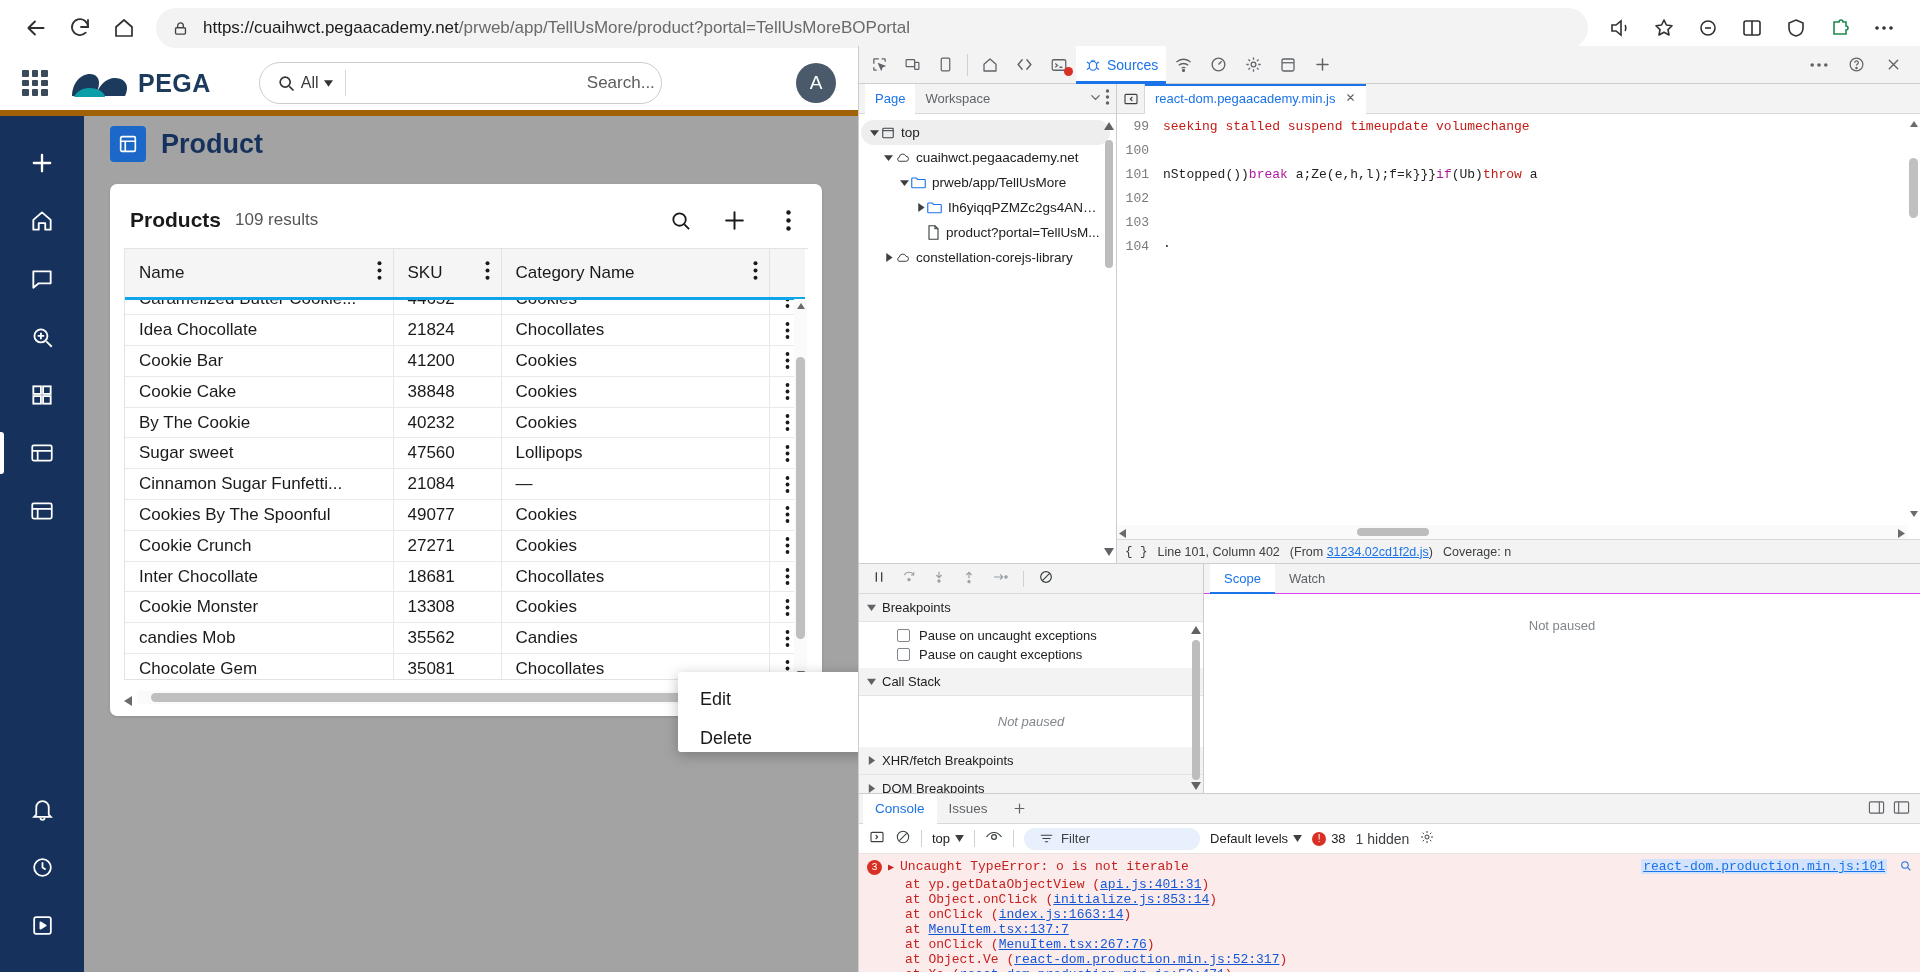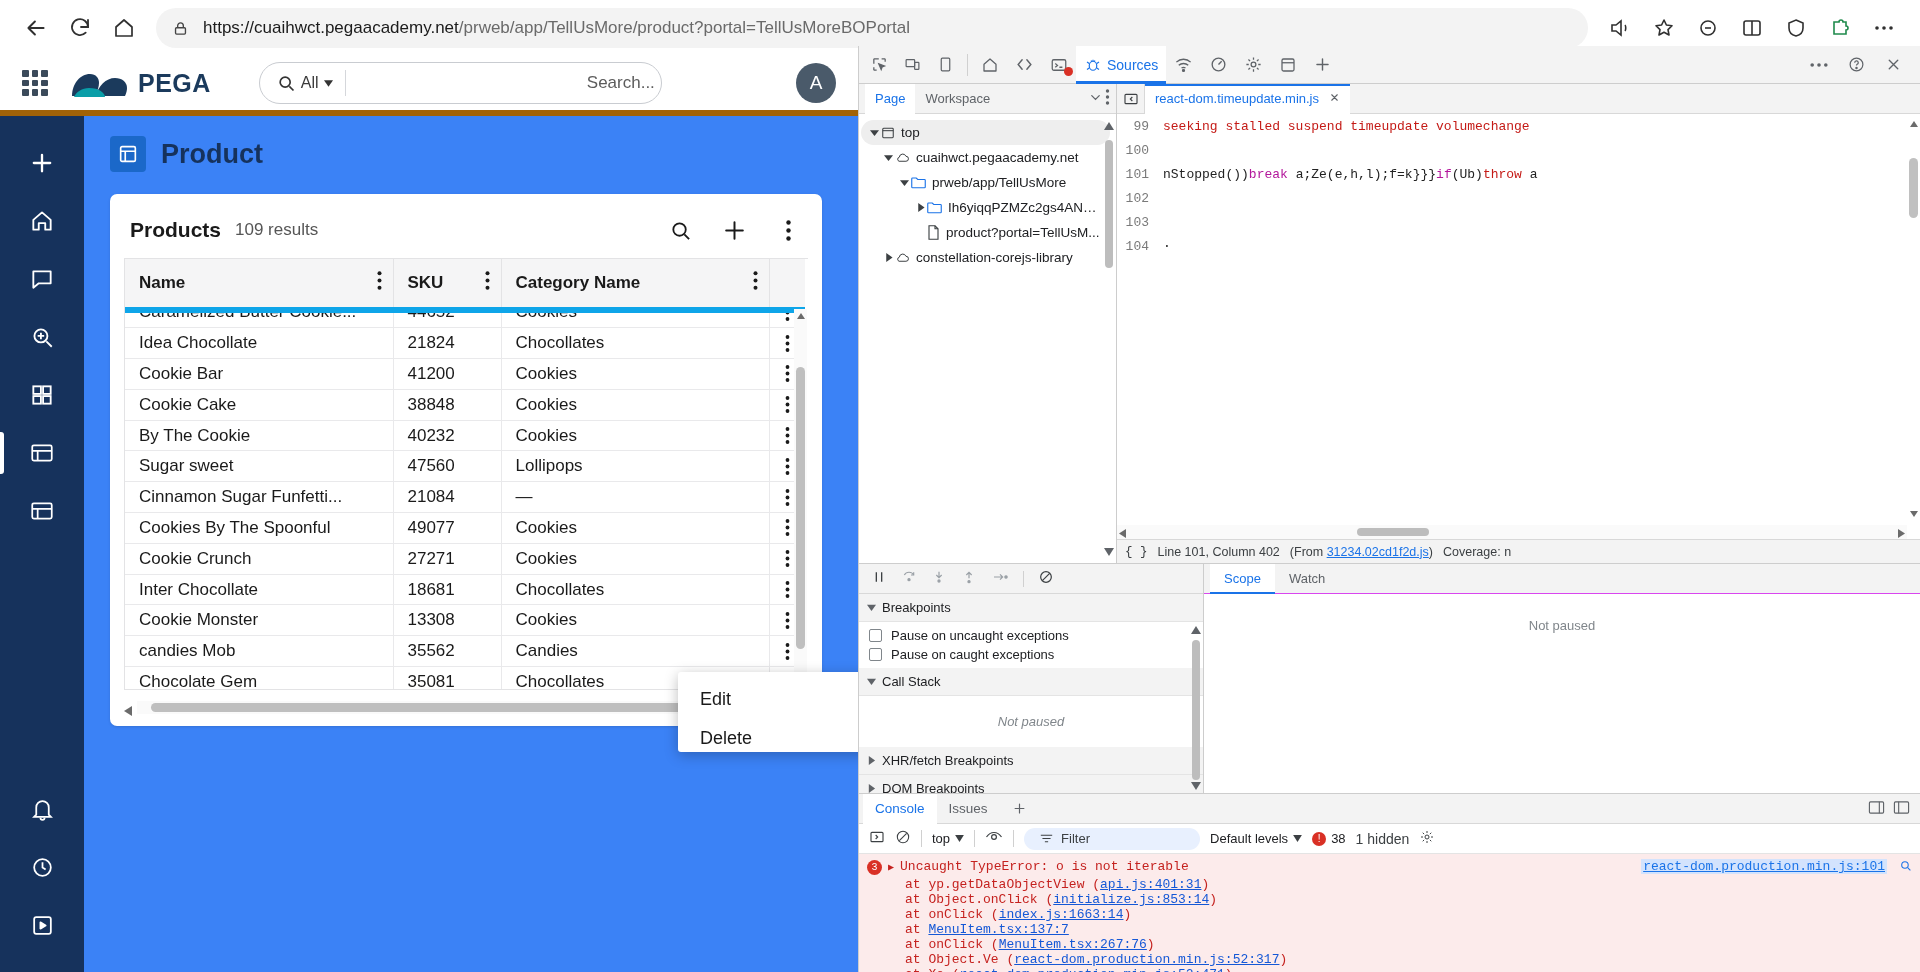--- a/index.html
+++ b/index.html
@@ -65,43 +65,43 @@
     align-items: center; padding-top: 22px; flex: 0 0 auto; position: relative;
   }
   .rail-item { width: 52px; height: 50px; display: flex; align-items: center; justify-content: center;
     cursor: pointer; margin-bottom: 8px; border-radius: 6px; position: relative; }
   .rail-item.active::before {
     content: ""; position: absolute; left: -16px; top: 4px; width: 4px; height: 42px;
     background: #ffffff; border-radius: 0 3px 3px 0;
   }
   .rail-bottom { margin-top: auto; padding-bottom: 14px; display: flex; flex-direction: column; align-items: center;}
 
-  .content { flex: 1; background: #3b82f6; padding: 20px 24px 0 26px; overflow: hidden; position: relative;}
+  .content { flex: 1; background: #a3a3a3; padding: 10px 24px 0 26px; overflow: hidden; position: relative;}
   .page-title-row { display: flex; align-items: center; gap: 15px; margin-bottom: 22px; }
   .page-icon { width: 36px; height: 36px; background: #1b68c9; border-radius: 4px;
     display: flex; align-items: center; justify-content: center;}
   .page-title { font-size: 27px; color: #16325c; font-weight: bold; }
 
   .card {
     background: #ffffff; border-radius: 7px; width: 712px; height: 532px;
     box-shadow: 0 1px 3px rgba(0,0,0,.13); position: relative; overflow: hidden;
   }
   .card-head { display: flex; align-items: center; padding: 22px 20px 14px 20px; }
   .card-title { font-size: 21px; font-weight: bold; color: #1a1a1a; }
   .card-count { font-size: 17px; color: #565656; margin-left: 14px; }
   .card-actions { margin-left: auto; display: flex; align-items: center; gap: 26px; }
   .ca-btn { cursor: pointer; display: flex; align-items: center; justify-content: center;
     width: 28px; height: 28px;}
 
   .table-wrap { margin: 0 14px; border: 1px solid #e3e3e5; border-right: 0;
     position: relative; height: 432px; overflow: hidden; }
   table { border-collapse: collapse; width: 668px; table-layout: fixed; }
   thead th {
-    background: #f5f5f6; text-align: left; font-size: 17px; font-weight: bold; color: #1a1a1a;
-    padding: 14px 14px; border-bottom: 6px solid #0ea5e9; border-right: 1px solid #e3e3e5;
+    background: #f5f5f6; text-align: left; font-size: 17px; font-weight: normal; color: #1a1a1a;
+    padding: 14px 14px; border-bottom: 3px solid #0ea5e9; border-right: 1px solid #e3e3e5;
     height: 49px; position: relative;
   }
   th .kebab { position: absolute; right: 11px; top: 50%; transform: translateY(-50%); cursor: pointer; }
   tbody td {
     font-size: 17px; color: #1a1a1a; padding: 0 14px; height: 30.8px;
     border-bottom: 1px solid #e9e9eb; border-right: 1px solid #e9e9eb;
     white-space: nowrap; overflow: hidden; text-overflow: ellipsis;
   }
   tbody tr td:last-child { border-right: 0; }
   .col-name { width: 268px; }
@@ -190,21 +190,21 @@
   .code-hthumb { position: absolute; left: 240px; width: 72px; top: 3px; height: 8px; background: #bdbdbd; border-radius: 4px;}
   .status-bar { height: 24px; background: #f3f3f3; border-top: 1px solid #d8d8d8;
     display: flex; align-items: center; padding: 0 8px; gap: 10px; font-size: 12.5px; color: #3c4043;}
   .status-link { color: #1a73e8; text-decoration: underline; cursor: pointer; }
   .dbg-left { width: 345px; border-right: 1px solid #cdcdcd; display: flex; flex-direction: column; }
   .dbg-toolbar { height: 30px; background: #f3f3f3; display: flex; align-items: center;
     gap: 14px; padding: 0 12px; border-bottom: 1px solid #d8d8d8; }
   .dbg-sections { flex: 1; overflow: hidden; position: relative; background: #fff;}
   .dsec-head { height: 28px; background: #f3f3f3; display: flex; align-items: center; gap: 6px;
     padding: 0 8px; font-size: 13px; color: #202124; border-bottom: 1px solid #e4e4e4; cursor: pointer;}
-  .dsec-body { padding: 4px 0; }
+  .dsec-body { padding: 4px 0; margin-left: 28px; }
   .cbrow { display: flex; align-items: center; gap: 9px; padding: 2px 10px; font-size: 13px; cursor: pointer;}
   .cbox { width: 13px; height: 13px; border: 1px solid #80868b; border-radius: 2px; background: #fff; flex:0 0 auto;}
   .not-paused { text-align: center; font-style: italic; color: #80868b; font-size: 13px; padding: 18px 0;}
   .dbg-scroll { position: absolute; right: 1px; top: 28px; width: 12px; bottom: 0;}
   .dbg-thumb { position: absolute; left: 2px; top: 18px; width: 8px; height: 140px; background: #bdbdbd; border-radius: 4px;}
   .dbg-right { flex: 1; display: flex; flex-direction: column; background: #fff;}
   .sw-tabs { height: 30px; background: #f3f3f3; display: flex; align-items: center;
     border-bottom: 1px solid #d946ef; padding-left: 6px;}
   .sw-tab { padding: 0 14px; height: 30px; display: flex; align-items: center; font-size: 13px;
     color: #5f6368; cursor: pointer; position: relative;}
@@ -937,21 +937,21 @@
 
       <div class="src-pane">
         <div class="src-tabbar">
           <div class="src-back">
             <svg width="16" height="16" viewBox="0 0 24 24" fill="none" stroke="#3c4043" stroke-width="1.7">
                 <rect x="3" y="5" width="18" height="14" rx="1.5"></rect>
                 <path d="M14 9l-3 3 3 3"></path>
               </svg>
           </div>
           <div class="src-tab">
-            <span>react-dom.timeupdate.min.js</span>
+            <span>react-dom.pegaacademy.min.js</span>
             <span>
               <svg width="11" height="11" viewBox="0 0 24 24" stroke="#5f6368" stroke-width="2.4" stroke-linecap="round">
                   <path d="M6 6l12 12M18 6L6 18"></path>
                 </svg>
             </span>
           </div>
         </div>
         <div class="code" id="code-lines">
           <div class="cline">
               <span class="lnum">99</span>

